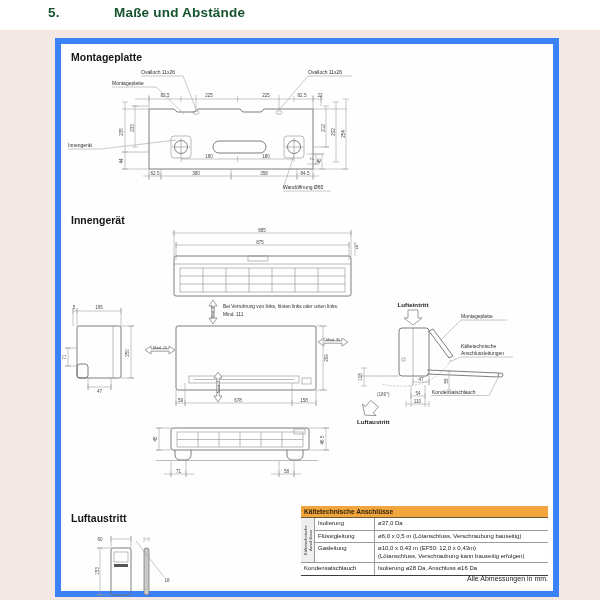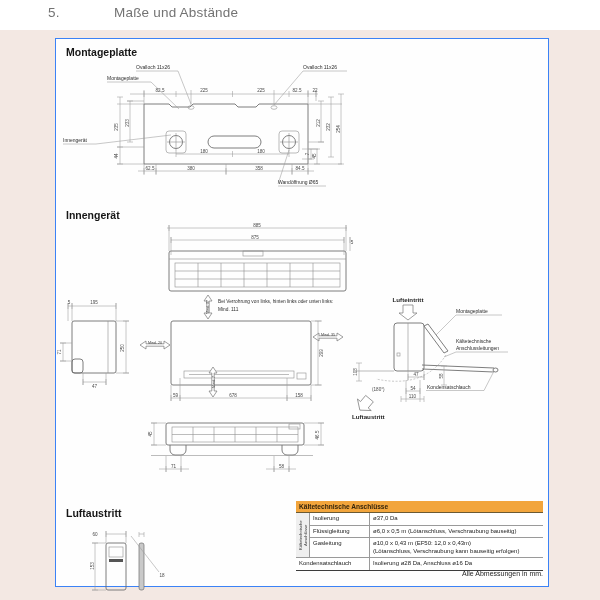--- a/index.html
+++ b/index.html
@@ -1,23 +1,23 @@
 <!DOCTYPE html>
 <html><head>
 <meta charset="utf-8">
 <style>
   html,body{margin:0;padding:0}
   body{width:600px;height:600px;position:relative;background:#fff;
        font-family:"Liberation Sans",sans-serif;overflow:hidden}
   .margin-bg{position:absolute;left:0;top:30px;width:600px;height:570px;background:#f3e8e3}
-  .title-row{position:absolute;top:5px;left:48px;z-index:3;font-weight:normal;
-             font-size:13.5px;color:#737373;letter-spacing:.2px}
+  .title-row{position:absolute;top:5px;left:48px;z-index:3;font-weight:bold;
+             font-size:13.5px;color:#14532d;letter-spacing:.2px}
   .title-row .num{display:inline-block;width:66px}
   .panel{position:absolute;left:55px;top:38px;width:492px;height:547px;background:#fefefe;
-         border:1px solid #3b82f6;z-index:2}
+         border:6px solid #3b82f6;z-index:2}
   .sec-h{position:absolute;font-size:10.5px;font-weight:bold;color:#161616}
   .panel svg{position:absolute;overflow:visible}
   .oln{stroke:#6f6f6f;stroke-width:.9;fill:none}
   .iln{stroke:#8f8f8f;stroke-width:.6;fill:none}
   .dln{stroke:#9a9a9a;stroke-width:.55;fill:none}
   .arr{fill:#fff;stroke:#777;stroke-width:.7}
   .dsh{stroke:#9a9a9a;stroke-width:.55;fill:none;stroke-dasharray:2,1.6}
   .dtx{font:4.6px "Liberation Sans",sans-serif;fill:#4c4c4c}
   .stx{font:3.7px "Liberation Sans",sans-serif;fill:#444}
   .ltx{font:5px "Liberation Sans",sans-serif;fill:#2e2e2e}

